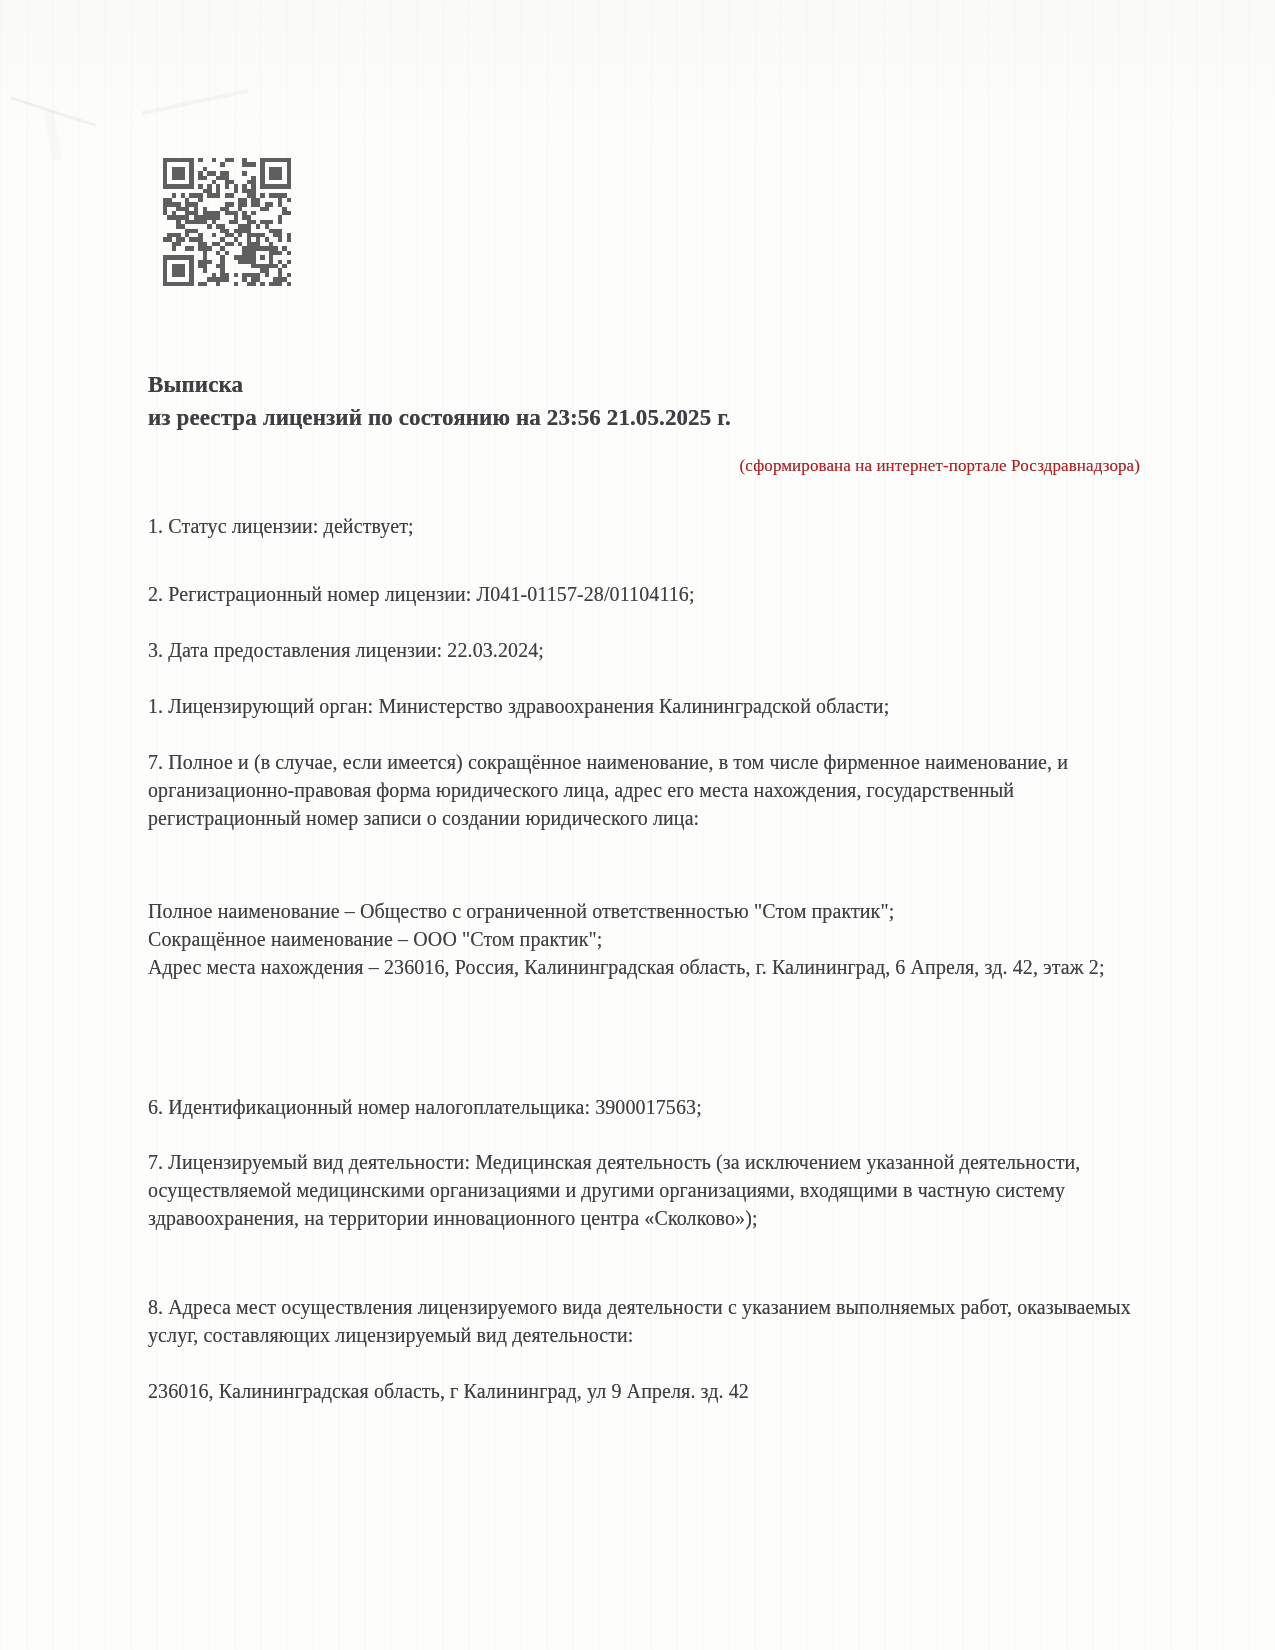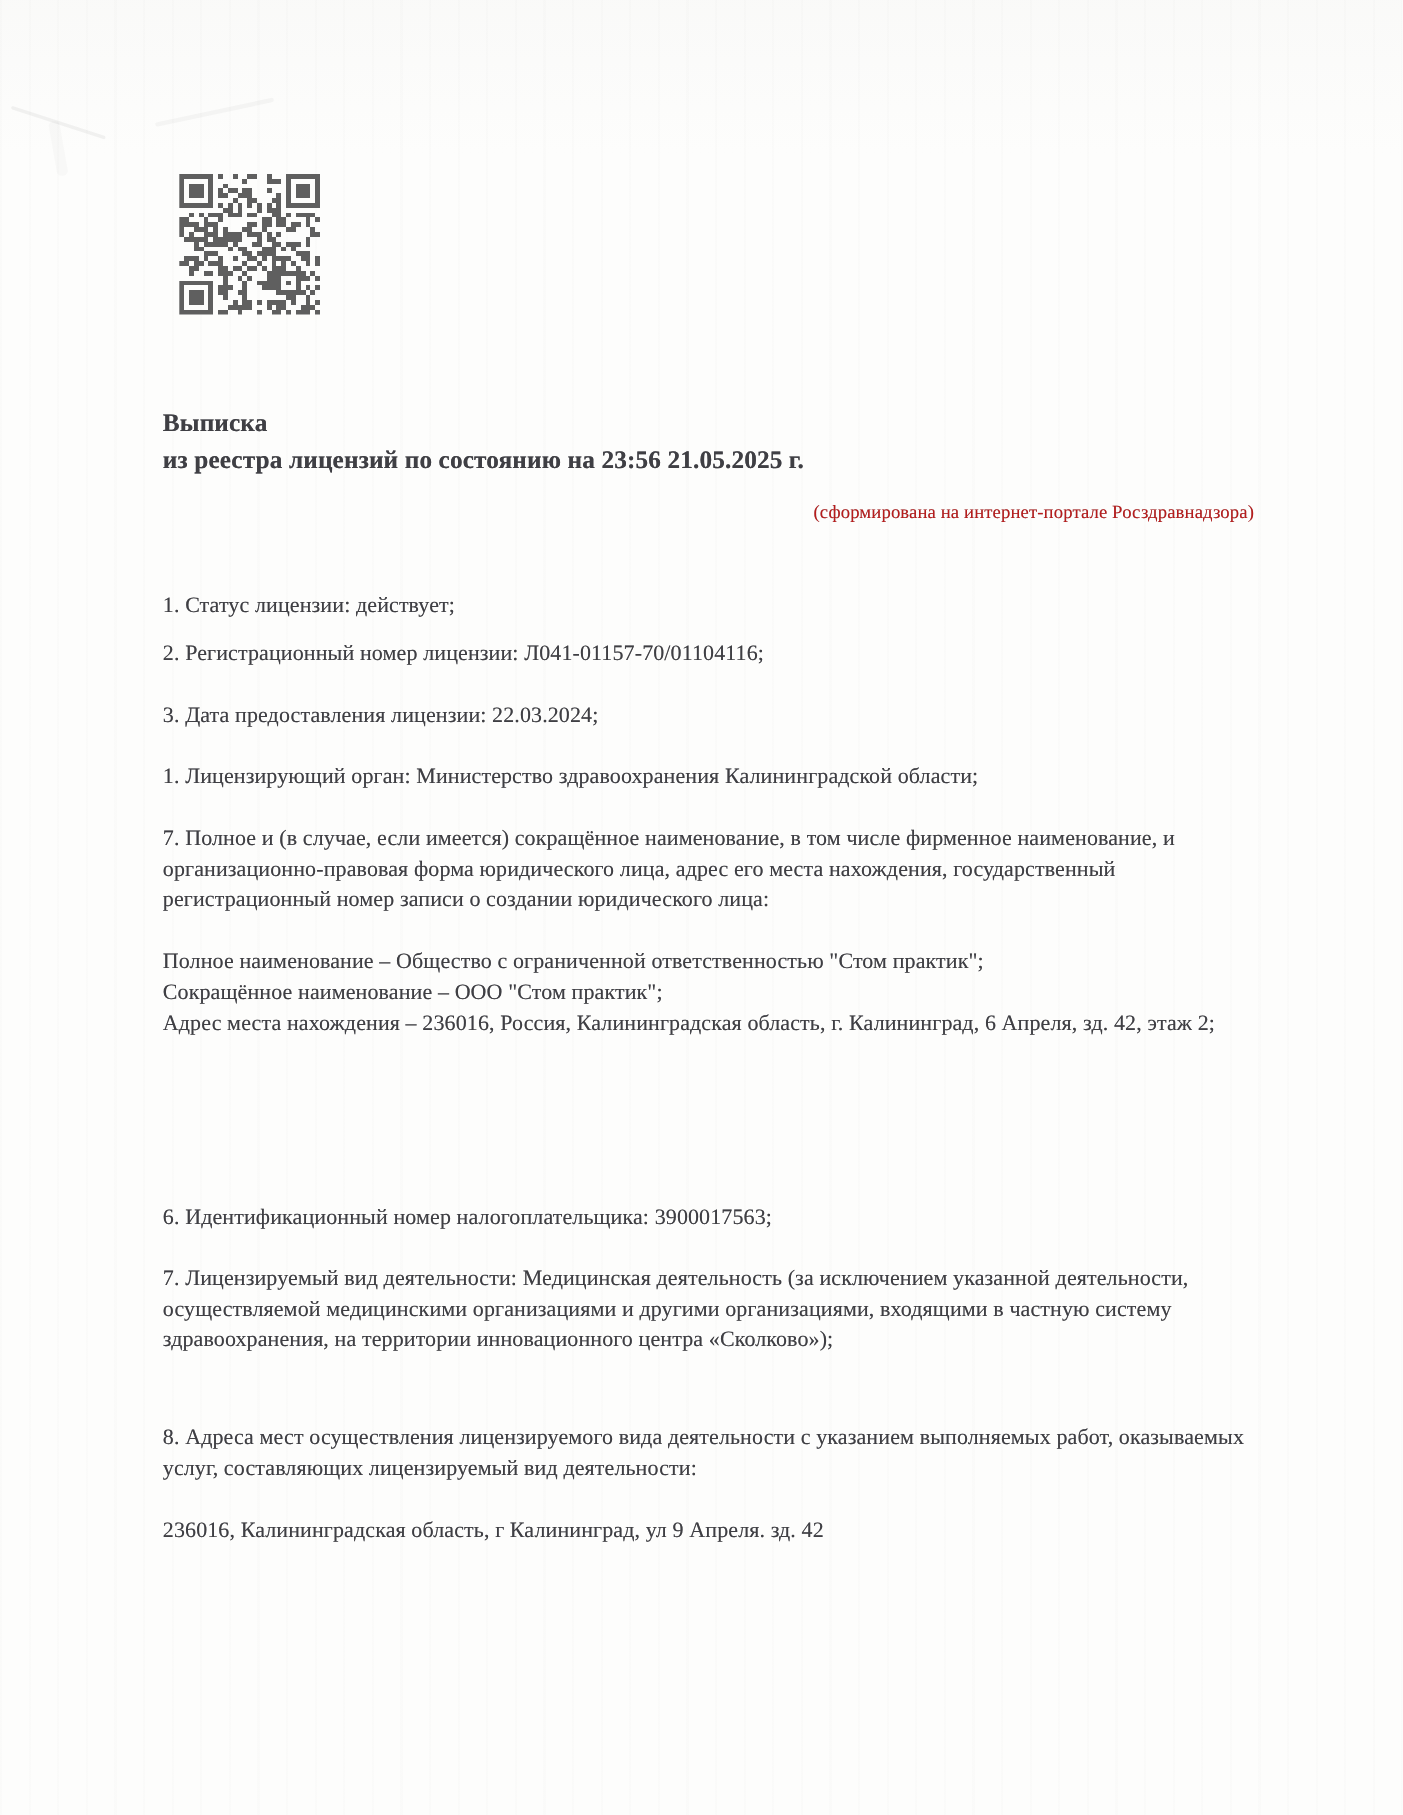--- a/index.html
+++ b/index.html
@@ -468,27 +468,27 @@
       <rect x="26" y="28" width="1" height="1" fill="#4a4a4a"></rect>
       <rect x="28" y="28" width="1" height="1" fill="#4a4a4a"></rect>
     </svg>
 </div>
 
 <div class="content">
   <div class="para title-line" style="top:370px">Выписка</div>
   <div class="para title-line" style="top:403px">из реестра лицензий по состоянию на 23:56 21.05.2025 г.</div>
   <div class="para subtitle" style="top:452px">(сформирована на интернет-портале Росздравнадзора)</div>
 
-  <div class="para" style="top:536px">1. Статус лицензии: действует;</div>
-  <div class="para" style="top:580px">2. Регистрационный номер лицензии: Л041-01157-70/01104116;</div>
+  <div class="para" style="top:512px">1. Статус лицензии: действует;</div>
+  <div class="para" style="top:580px">2. Регистрационный номер лицензии: Л041-01157-28/01104116;</div>
   <div class="para" style="top:636px">3. Дата предоставления лицензии: 22.03.2024;</div>
   <div class="para" style="top:692px">1. Лицензирующий орган: Министерство здравоохранения Калининградской области;</div>
   <div class="para" style="top:748px">7. Полное и (в случае, если имеется) сокращённое наименование, в том числе фирменное наименование, и организационно-правовая форма юридического лица, адрес его места нахождения, государственный регистрационный номер записи о создании юридического лица:</div>
 
-  <div class="para" style="top:860px">
+  <div class="para" style="top:897px">
     <span class="company-line">Полное наименование – Общество с ограниченной ответственностью "Стом практик";</span>
     <span class="company-line">Сокращённое наименование – ООО "Стом практик";</span>
     <span class="company-line">Адрес места нахождения – 236016, Россия, Калининградская область, г. Калининград, 6 Апреля, зд. 42, этаж 2;</span>
   </div>
 
   <div class="para" style="top:1093px">6. Идентификационный номер налогоплательщика: 3900017563;</div>
   <div class="para" style="top:1148px">7. Лицензируемый вид деятельности: Медицинская деятельность (за исключением указанной деятельности, осуществляемой медицинскими организациями и другими организациями, входящими в частную систему здравоохранения, на территории инновационного центра «Сколково»);</div>
   <div class="para" style="top:1293px">8. Адреса мест осуществления лицензируемого вида деятельности с указанием выполняемых работ, оказываемых услуг, составляющих лицензируемый вид деятельности:</div>
   <div class="para" style="top:1377px">236016, Калининградская область, г Калининград, ул 9 Апреля. зд. 42</div>
 </div>

